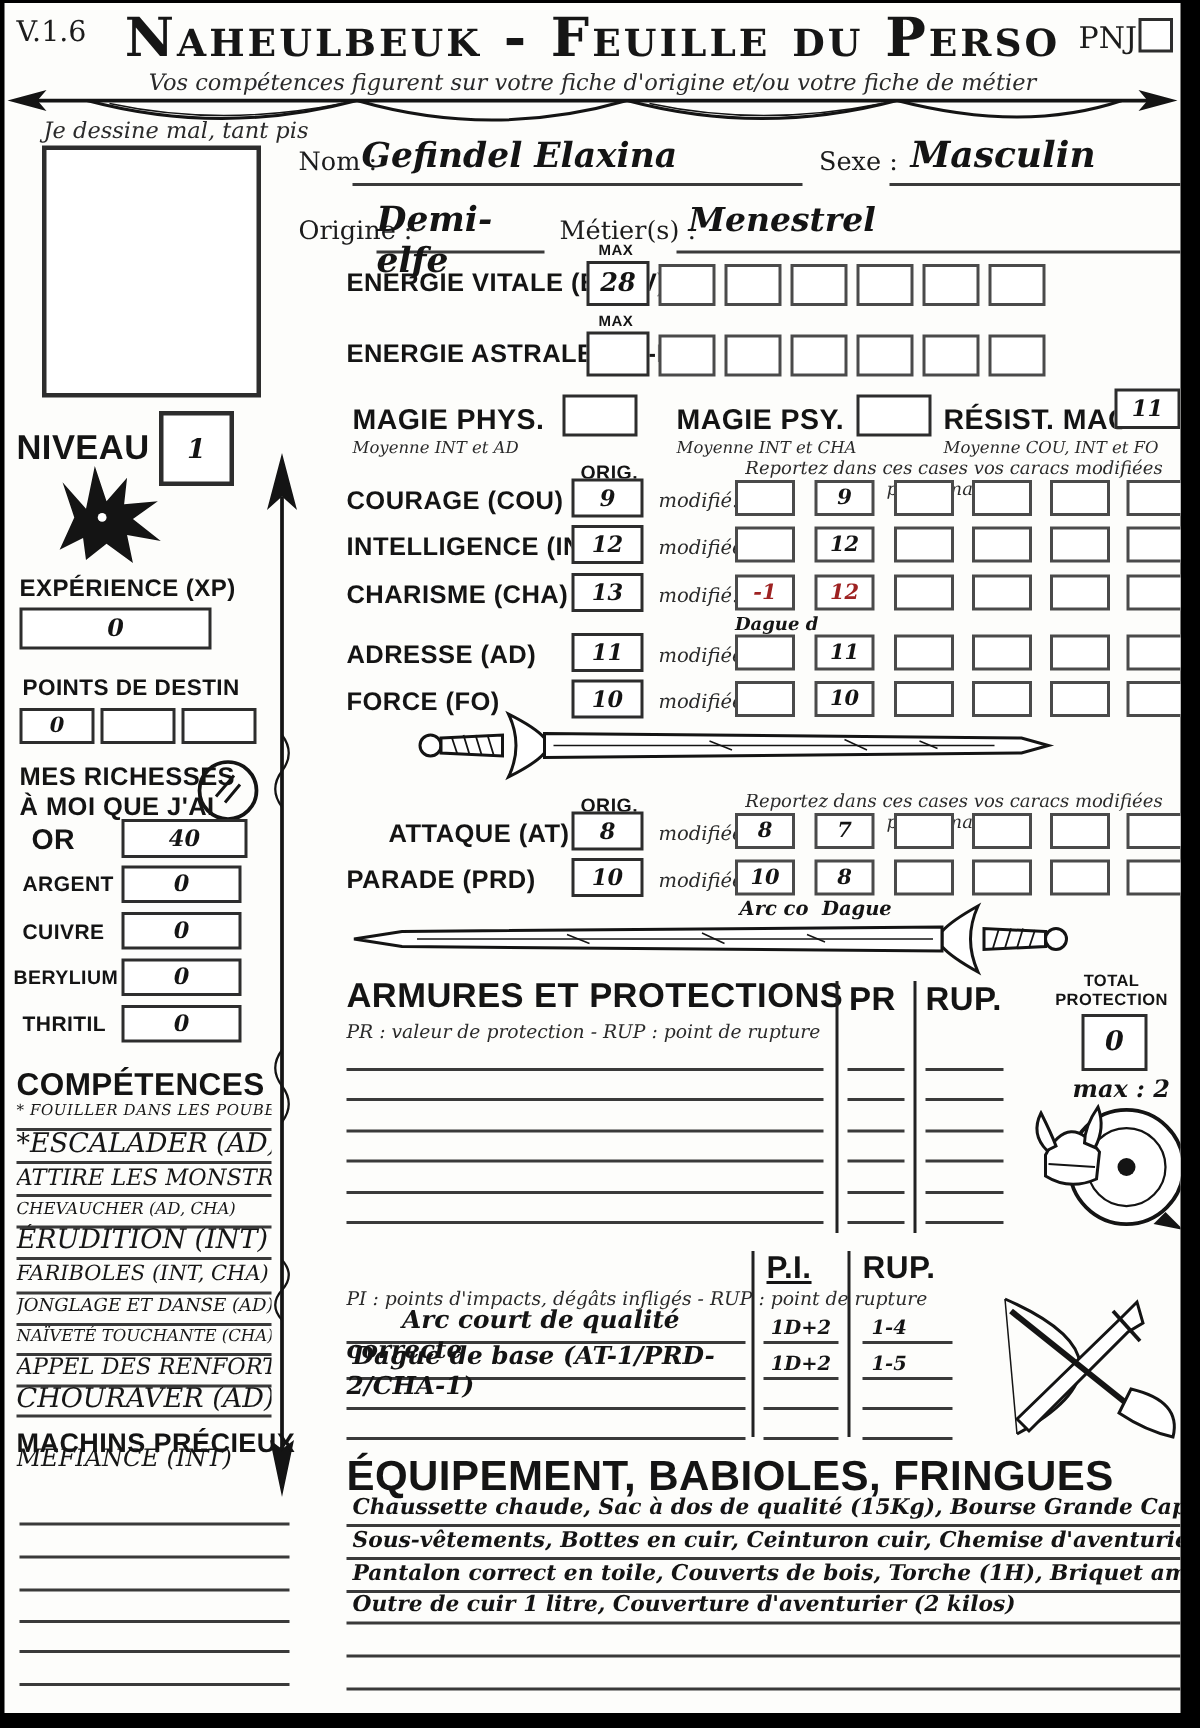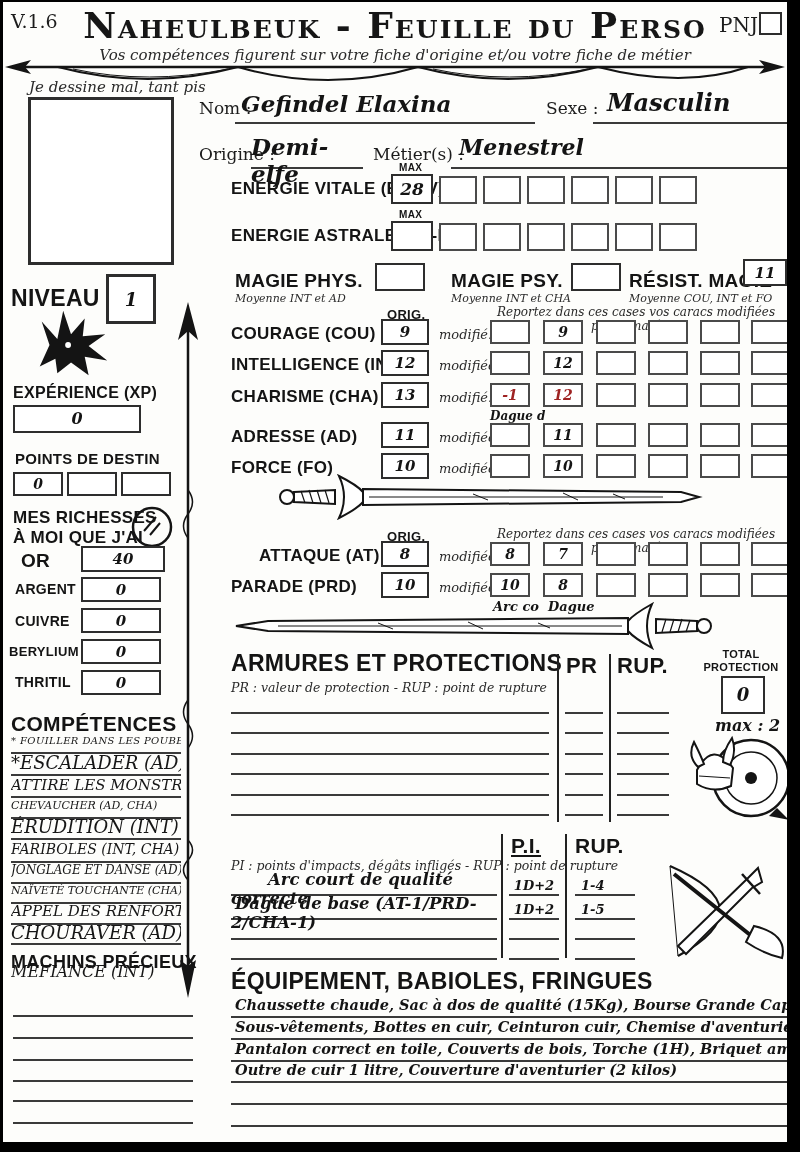--- a/index.html
+++ b/index.html
@@ -329,21 +329,21 @@
   <div class="abs uline" style="left:228px;top:892px;width:266px;height:24px;"><span class="hand" style="font-size:16.5px;padding-left:4px;">Dague de base (AT-1/PRD-2/CHA-1)</span></div>
   <div class="abs uline ctr" style="left:506px;top:898px;width:50px;height:18px;"><span class="hand" style="font-size:13px;">1D+2</span></div>
   <div class="abs uline" style="left:572px;top:898px;width:60px;height:18px;"><span class="hand" style="font-size:13px;padding-left:6px;">1-5</span></div>
   <div class="abs uline" style="left:228px;top:918px;width:266px;height:18px;"></div>
   <div class="abs uline" style="left:506px;top:918px;width:50px;height:18px;"></div>
   <div class="abs uline" style="left:572px;top:918px;width:60px;height:18px;"></div>
   <div class="abs uline" style="left:228px;top:938px;width:266px;height:18px;"></div>
   <div class="abs uline" style="left:506px;top:938px;width:50px;height:18px;"></div>
   <div class="abs uline" style="left:572px;top:938px;width:60px;height:18px;"></div>
 
-  <div class="abs h" style="left:228px;top:966px;font-size:23px;">ÉQUIPEMENT, BABIOLES, FRINGUES</div>
+  <div class="abs h" style="left:228px;top:966px;font-size:28px;">ÉQUIPEMENT, BABIOLES, FRINGUES</div>
   <div class="abs uline" style="left:228px;top:994px;width:556px;height:20px;"><span class="hand" style="font-size:14.5px;padding-left:4px;white-space:nowrap;">Chaussette chaude, Sac à dos de qualité (15Kg), Bourse Grande Capacité [Max 100PO]</span></div>
   <div class="abs uline" style="left:228px;top:1016px;width:556px;height:20px;"><span class="hand" style="font-size:14.5px;padding-left:4px;white-space:nowrap;">Sous-vêtements, Bottes en cuir, Ceinturon cuir, Chemise d'aventurier correcte, Saucisson</span></div>
   <div class="abs uline" style="left:228px;top:1038px;width:556px;height:20px;"><span class="hand" style="font-size:14.5px;padding-left:4px;white-space:nowrap;">Pantalon correct en toile, Couverts de bois, Torche (1H), Briquet amadou, Écuelle</span></div>
   <div class="abs uline" style="left:228px;top:1059px;width:556px;height:20px;"><span class="hand" style="font-size:14.5px;padding-left:4px;white-space:nowrap;">Outre de cuir 1 litre, Couverture d'aventurier (2 kilos)</span></div>
   <div class="abs uline" style="left:228px;top:1081px;width:556px;height:20px;"></div>
   <div class="abs uline" style="left:228px;top:1103px;width:556px;height:20px;"></div>
   <div class="abs uline" style="left:228px;top:1122px;width:556px;height:18px;"></div>
 
 </div>
 

